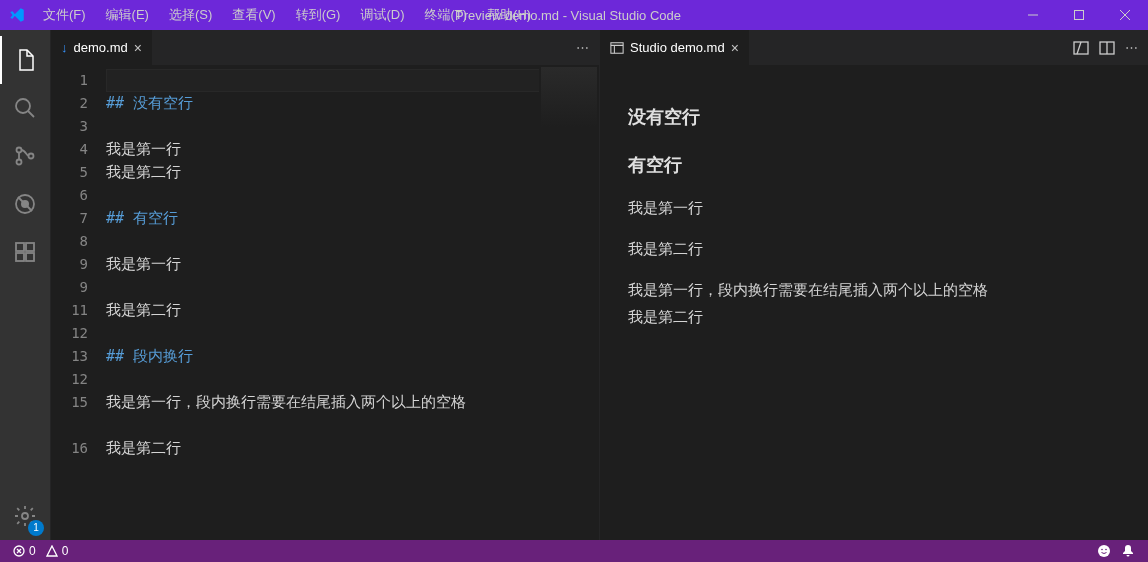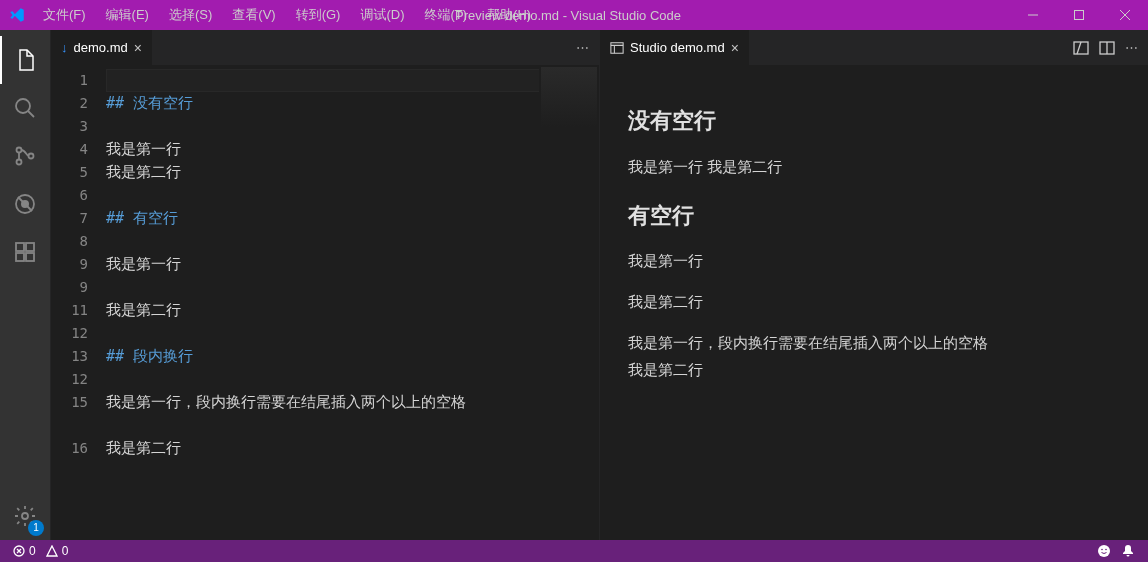--- a/index.html
+++ b/index.html
@@ -5,21 +5,21 @@
 * { margin: 0; padding: 0; box-sizing: border-box; }
 body {
   width: 1148px; height: 562px;
   background: #1e1e1e;
   font-family: "Segoe UI", "Microsoft YaHei", sans-serif;
   font-size: 13px; color: #cccccc;
   overflow: hidden;
   display: flex; flex-direction: column;
 }
 .titlebar {
-  height: 30px; background: #a21caf;
+  height: 30px; background: #6d28d9;
   display: flex; align-items: center;
   color: #cccccc; font-size: 13px; justify-content: space-between;
 }
 .titlebar .logo { width: 34px; display:flex; align-items:center; justify-content:center; }
 .titlebar .menus { display:flex; gap: 2px; }
 .titlebar .menu-item { padding: 0 9px; line-height:30px; }
 .titlebar .spacer { flex: 1; }
 .titlebar .title { position:absolute; left:0; right:12px; text-align:center; pointer-events:none; }
 .titlebar .winctl { display:flex; }
 .titlebar .winbtn { width: 46px; height:30px; display:flex; align-items:center; justify-content:center; }
@@ -39,21 +39,21 @@
 .tabs .spacer { flex:1; }
 .tabs .actions { display:flex; align-items:center; gap:10px; padding-right:10px; color:#c5c5c5;}
 .editor-body { flex:1; position:relative; display:flex; overflow:hidden;}
 .gutter { width:55px; text-align:right; color:#858585; font-family:Consolas,monospace; font-size:14px; padding-top:4px; line-height:23px; padding-right:18px;}
 .code { flex:1; font-family:Consolas,"Microsoft YaHei",monospace; font-size:15px; padding-top:4px; line-height:23px; white-space:pre; color:#d4d4d4;}
 .code .mdh { color:#569cd6;}
 .current-line { position:absolute; left:55px; right:18px; top:4px; height:23px; border:1px solid #282828; background:rgba(40,40,40,0.4);}
 .minimap { position:absolute; top:0; right:0; width:60px; height:100%; background:#1e1e1e;}
 .minimap .thumb { position:absolute; top:2px; right:2px; width:56px; height:60px; background:linear-gradient(#2a2a2a,#1e1e1e);}
 .preview { flex:1; padding:20px 28px 20px 28px; color:#d4d4d4; font-size:15px; line-height:1.8; overflow:auto;}
-.preview h2 { font-size:22px; font-weight:600; color:#e0e0e0; margin:16px 0 12px; }
+.preview h2 { font-size:18px; font-weight:600; color:#e0e0e0; margin:16px 0 12px; }
 .preview p { margin:8px 0 14px; }
 .statusbar { height:22px; background:#68217a; display:flex; align-items:center; color:#fff; font-size:12px; padding:0 8px; }
 .statusbar .sitem { display:flex; align-items:center; gap:4px; padding:0 5px;}
 .statusbar .spacer { flex:1; }
 svg { display:block; }
 </style>
 </head>
 <body>
 
 <div class="titlebar">
@@ -205,21 +205,20 @@
               <svg width="16" height="16" viewBox="0 0 16 16" fill="none" stroke="#ccc" stroke-width="1.3">
                 <rect x="1" y="2" width="14" height="12"></rect>
                 <path d="M8 2v12"></path>
               </svg>
             </span>
           <span>⋯</span>
         </div>
       </div>
       <div class="preview">
         <h2>没有空行</h2>
-        <p>我是第一行 我是第二行</p>
         <h2>有空行</h2>
         <p>我是第一行</p>
         <p>我是第二行</p>
         <p><span>我是第一行，段内换行需要在结尾插入两个以上的空格</span><br><span>我是第二行</span></p>
       </div>
     </div>
   </div>
 </div>
 
 <div class="statusbar">

